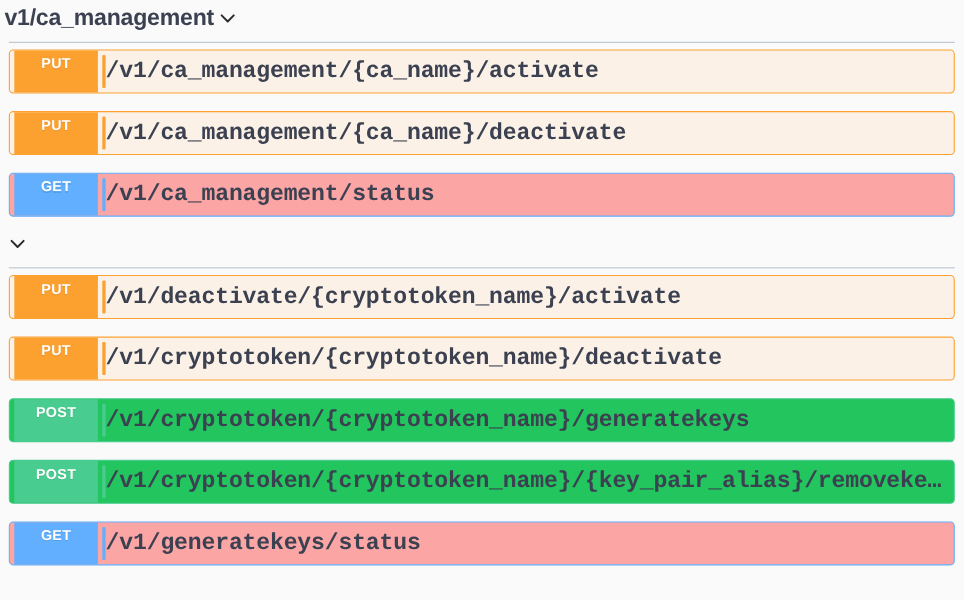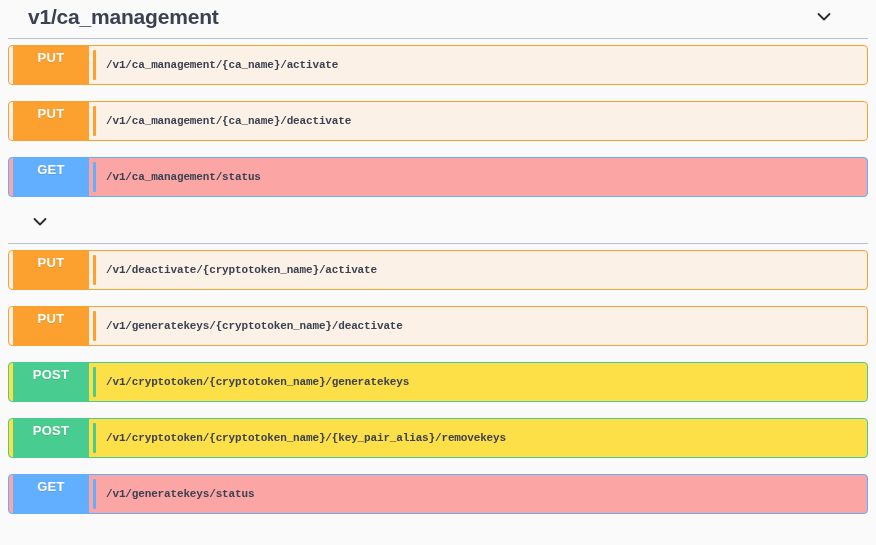--- a/index.html
+++ b/index.html
@@ -19,22 +19,22 @@
     box-sizing: border-box;
     padding: 0;
   }
 
   
   .tag-section { margin: 0; }
 
   .tag-header {
     display: flex;
     align-items: center;
-    justify-content: space-between;
-    padding: 0 8px 0 28px;
+    justify-content: flex-start;
+    padding: 0 8px 0 4px;
     height: 34px;
     cursor: pointer;
     user-select: none;
   }
   .tag-title {
     font-size: 21px;
     font-weight: bold;
     letter-spacing: -0.2px;
     color: #3b4151;
     font-family: "Liberation Sans", sans-serif;
@@ -93,39 +93,39 @@
   .op-divider {
     flex: 0 0 auto;
     width: 3px;
     height: 30px;
     margin-left: 4px;
     border-radius: 1px;
   }
 
   .op-path {
     flex: 1 1 auto;
-    padding-left: 10px;
+    padding-left: 0;
     font-family: "Liberation Mono", monospace;
-    font-size: 11px;
+    font-size: 21px;
     font-weight: bold;
     color: #3b4151;
     white-space: nowrap;
     overflow: hidden;
     text-overflow: ellipsis;
     letter-spacing: -0.15px;
   }
 
   
   .m-put   { background: #fca130; }
   .m-get   { background: #61affe; }
   .m-post  { background: #49cc90; }
 
   .row-put  { background: #fbf1e6; border-color: #fca130; }
   .row-get  { background: #fca5a5; border-color: #61affe; }
-  .row-post { background: #fde047; border-color: #49cc90; }
+  .row-post { background: #22c55e; border-color: #49cc90; }
 
   .d-put  { background: #fca130; }
   .d-get  { background: #61affe; }
   .d-post { background: #49cc90; }
 
   .spacer-between-tags { height: 8px; }
 </style>
 </head>
 <body>
 
@@ -171,21 +171,21 @@
       <div class="tag-rule"></div>
       <div class="op-list">
         <div class="op row-put">
           <span class="op-method m-put">PUT</span>
           <span class="op-divider d-put"></span>
           <span class="op-path">/v1/deactivate/{cryptotoken_name}/activate</span>
         </div>
         <div class="op row-put">
           <span class="op-method m-put">PUT</span>
           <span class="op-divider d-put"></span>
-          <span class="op-path">/v1/generatekeys/{cryptotoken_name}/deactivate</span>
+          <span class="op-path">/v1/cryptotoken/{cryptotoken_name}/deactivate</span>
         </div>
         <div class="op row-post">
           <span class="op-method m-post">POST</span>
           <span class="op-divider d-post"></span>
           <span class="op-path">/v1/cryptotoken/{cryptotoken_name}/generatekeys</span>
         </div>
         <div class="op row-post">
           <span class="op-method m-post">POST</span>
           <span class="op-divider d-post"></span>
           <span class="op-path">/v1/cryptotoken/{cryptotoken_name}/{key_pair_alias}/removekeys</span>

